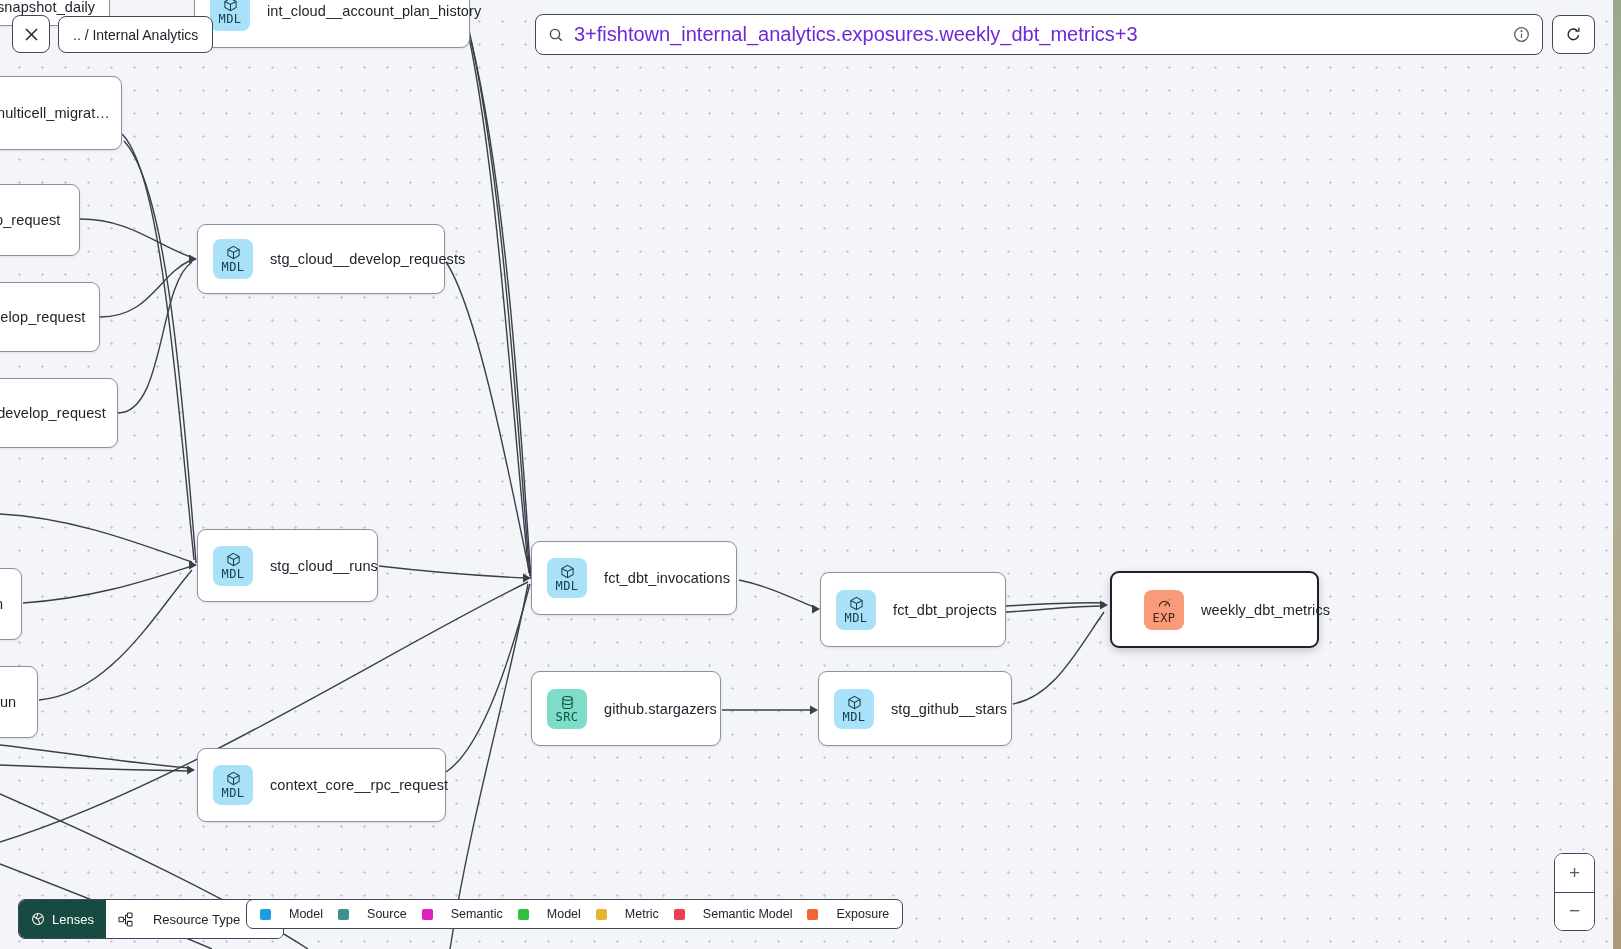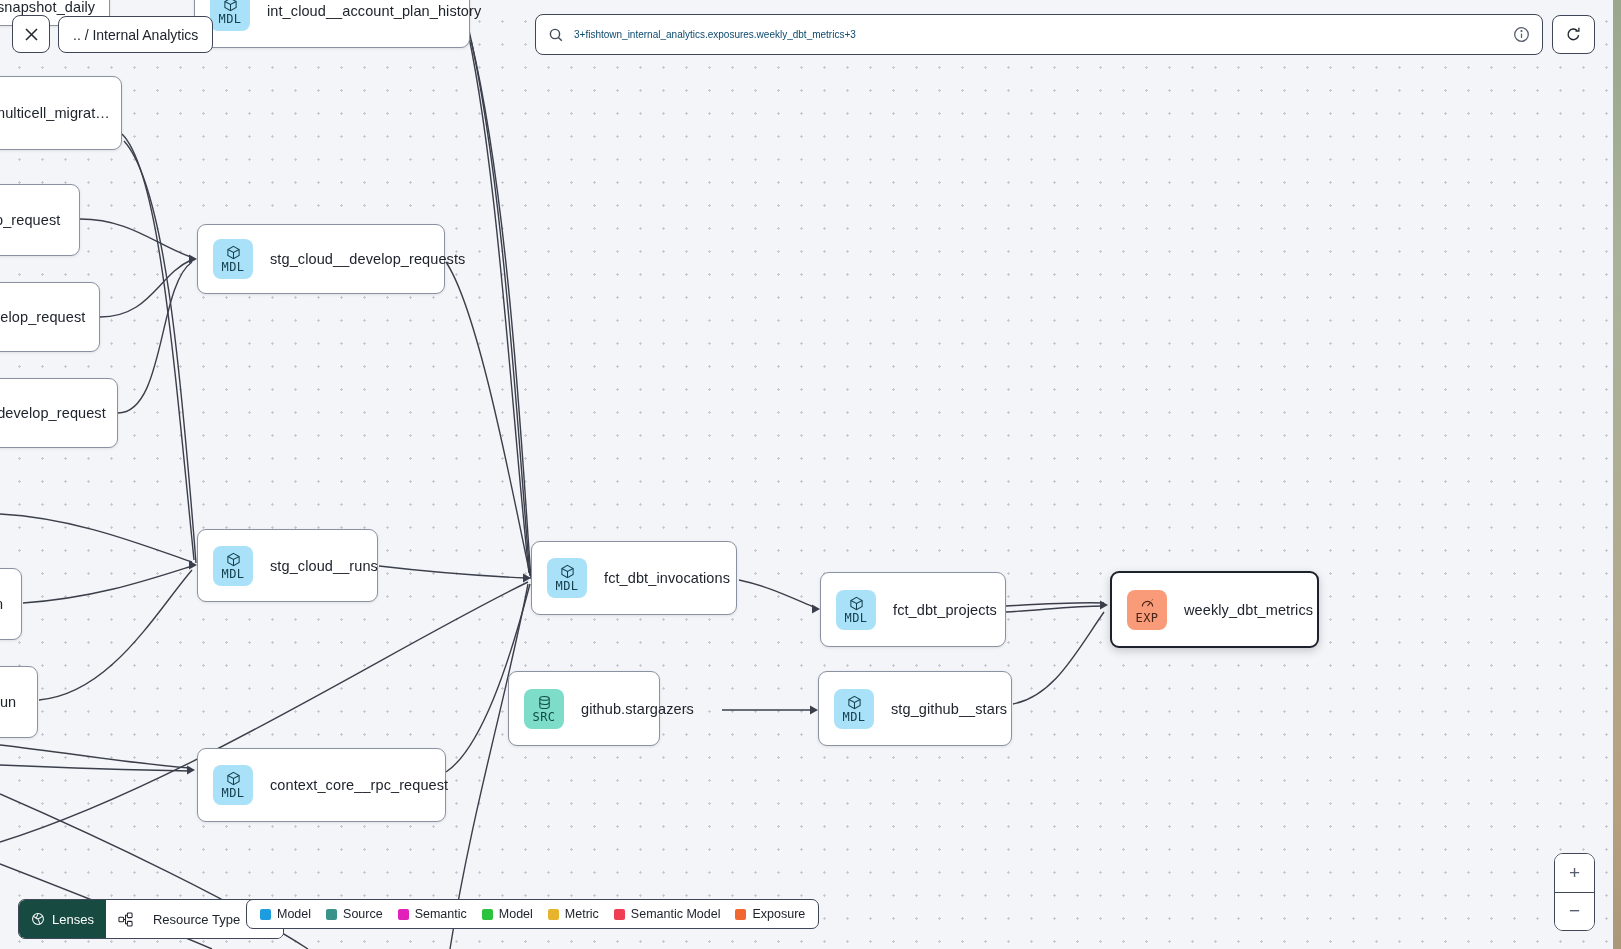--- a/index.html
+++ b/index.html
@@ -35,41 +35,41 @@
   .badge{
     width:40px; height:40px; border-radius:8px; flex:0 0 auto;
     display:flex; flex-direction:column; align-items:center; justify-content:center; gap:1px;
   }
   .badge .bicon{ width:15px; height:15px; }
   .badge .bcode{
     font-family:"DejaVu Sans Mono", monospace; font-size:12px; letter-spacing:.4px; line-height:1;
   }
   .badge-mdl{ color:#16404f; }
   .badge-src{ color:#124b41; }
-  .badge-exp{ color:#472418; }
+  .badge-exp{ color:#472418;margin-left:17px; }
 
   
   .chrome{ position:absolute; z-index:20; }
   .btn{
     background:#fff; border:1px solid #3f4657; border-radius:8px;
     display:flex; align-items:center; justify-content:center; cursor:pointer;
   }
   .close-btn{ left:12px; top:15px; width:38px; height:38px; }
   .breadcrumb{
     left:58px; top:16px; height:37px; padding:0 14px;
     background:#fff; border:1px solid #3f4657; border-radius:8px;
     display:flex; align-items:center; font-size:14px; white-space:nowrap;
   }
   .searchbar{
     left:535px; top:14px; width:1008px; height:41px;
     background:#fff; border:1px solid #3f4657; border-radius:8px;
     display:flex; align-items:center; padding:0 12px; gap:10px;
   }
   .searchbar input{
-    flex:1; border:none; outline:none; font-size:10px; color:#0c4a6e;
+    flex:1; border:none; outline:none; font-size:20px; color:#6d28d9;
     font-family:"Liberation Sans", sans-serif; background:transparent;
   }
   .refresh-btn{ left:1552px; top:15px; width:43px; height:39px; }
   .icon{ display:inline-flex; }
 
   
   .lenses-group{
     left:18px; top:899px; height:40px; display:flex; align-items:stretch;
     border:1px solid #3f4657; border-radius:7px; overflow:hidden; background:#fff;
   }
@@ -79,21 +79,21 @@
   }
   .rt-btn{
     display:flex; align-items:center; gap:20px; padding:0 12px; font-size:13px;
     background:#fff; cursor:pointer;
   }
   .legend{
     left:246px; top:899px; height:30px; background:#fff;
     border:1px solid #3f4657; border-radius:7px;
     display:flex; align-items:center; gap:15px; padding:0 13px;
   }
-  .legend-item{ display:flex; align-items:center; gap:6px; font-size:12.5px; white-space:nowrap;text-align:right; }
+  .legend-item{ display:flex; align-items:center; gap:18px; font-size:12.5px; white-space:nowrap;text-align:right; }
   .swatch{ width:11px; height:11px; border-radius:2px; display:inline-block; }
 
   .zoomctl{
     left:1554px; top:853px; width:41px; height:78px; background:#fff;
     border:1px solid #3f4657; border-radius:9px; display:flex; flex-direction:column;
     overflow:hidden;
   }
   .zoomctl .zbtn{
     flex:1; display:flex; align-items:center; justify-content:center;
     font-size:19px; color:#565d6c; cursor:pointer; background:#fff; border:none;
@@ -232,21 +232,21 @@
       <svg class="bicon" viewBox="0 0 16 16" fill="none" stroke="currentColor" stroke-width="1.2">
           <path d="M2.5 11.2a5.5 5.5 0 0 1 11 0"></path>
           <path d="M8 10.5 11.6 6.6"></path>
           <path d="M12.6 4.6l.9-.9" stroke-width="1"></path>
         </svg>
       <span class="bcode">EXP</span>
     </span>
     <span class="nlabel">weekly_dbt_metrics</span>
   </div>
 
-  <div class="node" style="left:508px;top:671px;width:152px;height:75px">
+  <div class="node" style="left:531px;top:671px;width:190px;height:75px">
     <span class="badge badge-src" style="background: rgb(126, 221, 201);">
       <svg class="bicon" viewBox="0 0 16 16" fill="none" stroke="currentColor" stroke-width="1.1">
           <ellipse cx="8" cy="3.6" rx="5" ry="2.1"></ellipse>
           <path d="M3 3.6v8.8c0 1.2 2.2 2.1 5 2.1s5-.9 5-2.1V3.6"></path>
           <path d="M3 8c0 1.2 2.2 2.1 5 2.1S13 9.2 13 8"></path>
         </svg>
       <span class="bcode">SRC</span>
     </span>
     <span class="nlabel">github.stargazers</span>
   </div>

